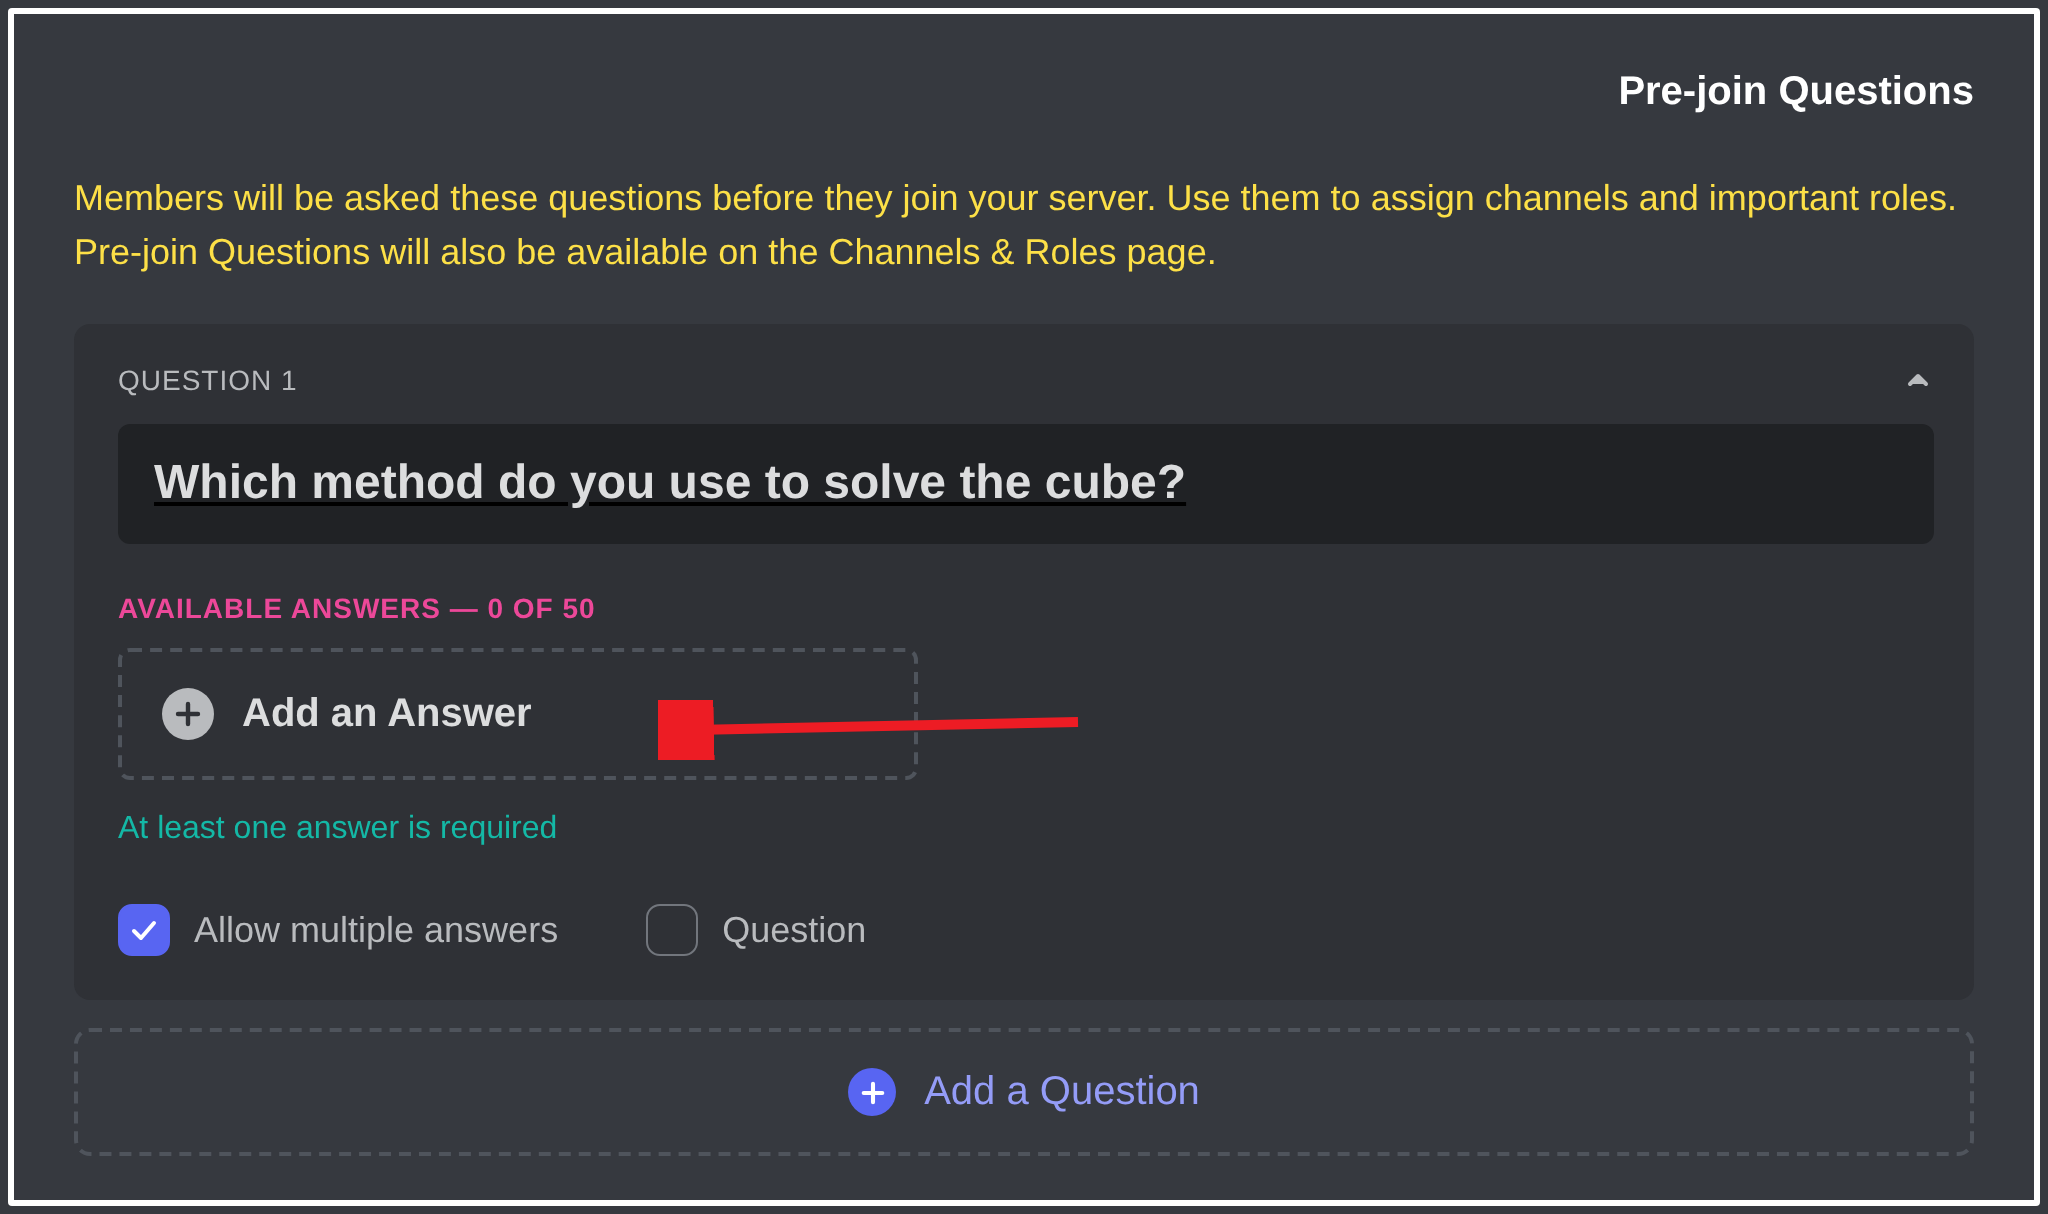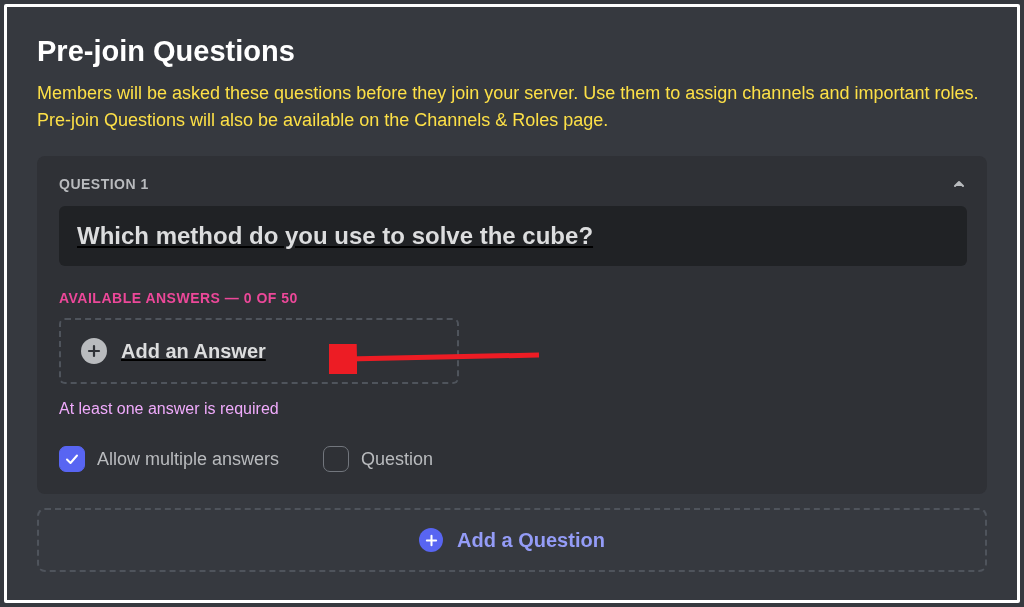--- a/index.html
+++ b/index.html
@@ -24,23 +24,24 @@
     }
     .container {
       background: #36393f;
       width: 100%;
       height: 100%;
       padding: 28px 30px 14px 30px;
       overflow: hidden;
     }
     .page-title {
       color: #ffffff;
-      font-size: 29px;
+      font-size: 20px;
       font-weight: 700;
-      margin-bottom: 12px;
+      margin-bottom: 28px;
+      text-align: right;
     }
     .page-desc {
       color: #fde047;
       font-size: 18px;
       line-height: 1.5;
       margin-bottom: 22px;
     }
     .question-card {
       background: #2f3136;
       border-radius: 8px;
@@ -49,21 +50,21 @@
     }
     .question-header {
       display: flex;
       justify-content: space-between;
       align-items: center;
       margin-bottom: 14px;
     }
     .question-number {
       color: #b9bbbe;
       font-size: 14px;
-      font-weight: 700;
+      font-weight: 400;
       letter-spacing: 0.5px;
       text-transform: uppercase;
     }
     .collapse-btn {
       color: #b9bbbe;
       display: flex;
       cursor: pointer;
     }
     .question-text-box {
       background: #202225;
@@ -89,40 +90,39 @@
       border: 2px dashed #4f545c;
       border-radius: 6px;
       padding: 18px 20px;
       display: inline-flex;
       align-items: center;
       gap: 14px;
       width: 400px;
       cursor: pointer;
       margin-bottom: 16px;
       position: relative;
-      text-decoration: underline;
     }
     .plus-circle {
       width: 26px;
       height: 26px;
       border-radius: 50%;
       background: #b9bbbe;
       display: flex;
       align-items: center;
       justify-content: center;
       color: #2f3136;
       flex-shrink: 0;
     }
     .add-answer-label {
       color: #dcddde;
       font-size: 20px;
       font-weight: 600;
     }
     .error-text {
-      color: #f0abfc;
+      color: #14b8a6;
       font-size: 16px;
       margin-bottom: 28px;
     }
     .checkboxes {
       display: flex;
       gap: 44px;
       align-items: center;
     }
     .checkbox-item {
       display: flex;
@@ -164,21 +164,21 @@
       background: #5865f2;
       display: flex;
       align-items: center;
       justify-content: center;
       color: #ffffff;
       flex-shrink: 0;
     }
     .add-question-label {
       color: #949cf7;
       font-size: 20px;
-      font-weight: 700;
+      font-weight: 400;
     }
     .arrow-annotation {
       position: absolute;
       left: 268px;
       top: 24px;
       pointer-events: none;
     }
   </style>
 </head>
 <body>

